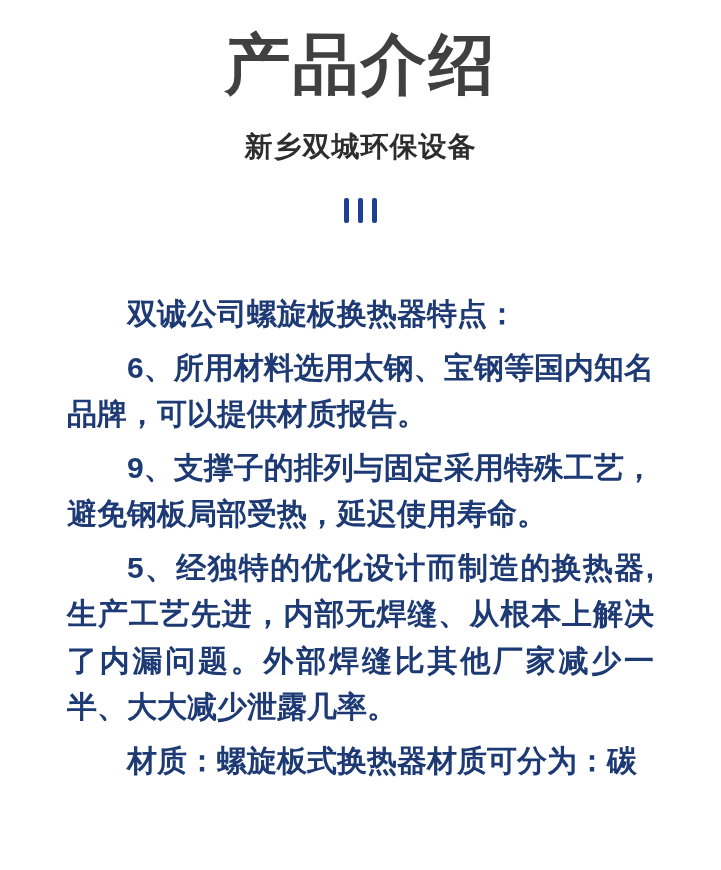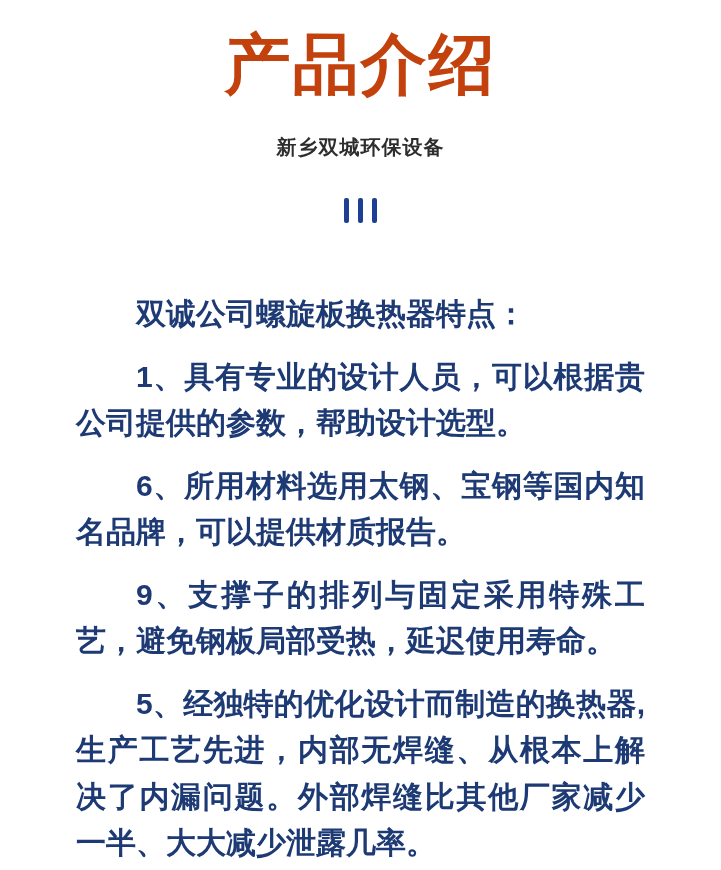--- a/index.html
+++ b/index.html
@@ -16,26 +16,26 @@
     background: #ffffff;
     overflow: hidden;
   }
   .page-title {
     margin: 26px 0 0 0;
     text-align: center;
     font-size: 66px;
     line-height: 76px;
     font-weight: bold;
     letter-spacing: 2px;
-    color: #c2410c;
+    color: #404040;
   }
   .page-subtitle {
     margin: 28px 0 0 0;
     text-align: center;
-    font-size: 20px;
+    font-size: 28px;
     line-height: 34px;
     font-weight: 600;
     letter-spacing: 1px;
     color: #2d2d2d;
   }
   .divider {
     margin-top: 34px;
     display: flex;
     justify-content: center;
     align-items: center;
@@ -50,21 +50,21 @@
   .article {
     margin: 68px 60px 0 60px;
     font-size: 30px;
     line-height: 46.5px;
     font-weight: bold;
     color: #1d3a74;
     text-align: justify;
     text-justify: inter-ideograph;
   }
   .article p {
-    margin: 16px;
+    margin: 7px;
     padding: 0;
     text-indent: 2em;
   }
 </style>
 </head>
 <body>
 
 <div class="page">
 
   <h1 class="page-title">产品介绍</h1>
@@ -72,20 +72,19 @@
   <h2 class="page-subtitle">新乡双城环保设备</h2>
 
   <div class="divider">
     <span class="bar"></span>
     <span class="bar"></span>
     <span class="bar"></span>
   </div>
 
   <div class="article">
     <p>双诚公司螺旋板换热器特点：</p>
-    <p>1、具有专业的设计人员，可以根据贵公司提供的参数，帮助设计选型。</p>
     <p>6、所用材料选用太钢、宝钢等国内知名品牌，可以提供材质报告。</p>
     <p>9、支撑子的排列与固定采用特殊工艺，避免钢板局部受热，延迟使用寿命。</p>
     <p>5、经独特的优化设计而制造的换热器,生产工艺先进，内部无焊缝、从根本上解决了内漏问题。外部焊缝比其他厂家减少一半、大大减少泄露几率。</p>
     <p>材质：螺旋板式换热器材质可分为：碳</p>
   </div>
 
 </div>
 
 </body></html>

